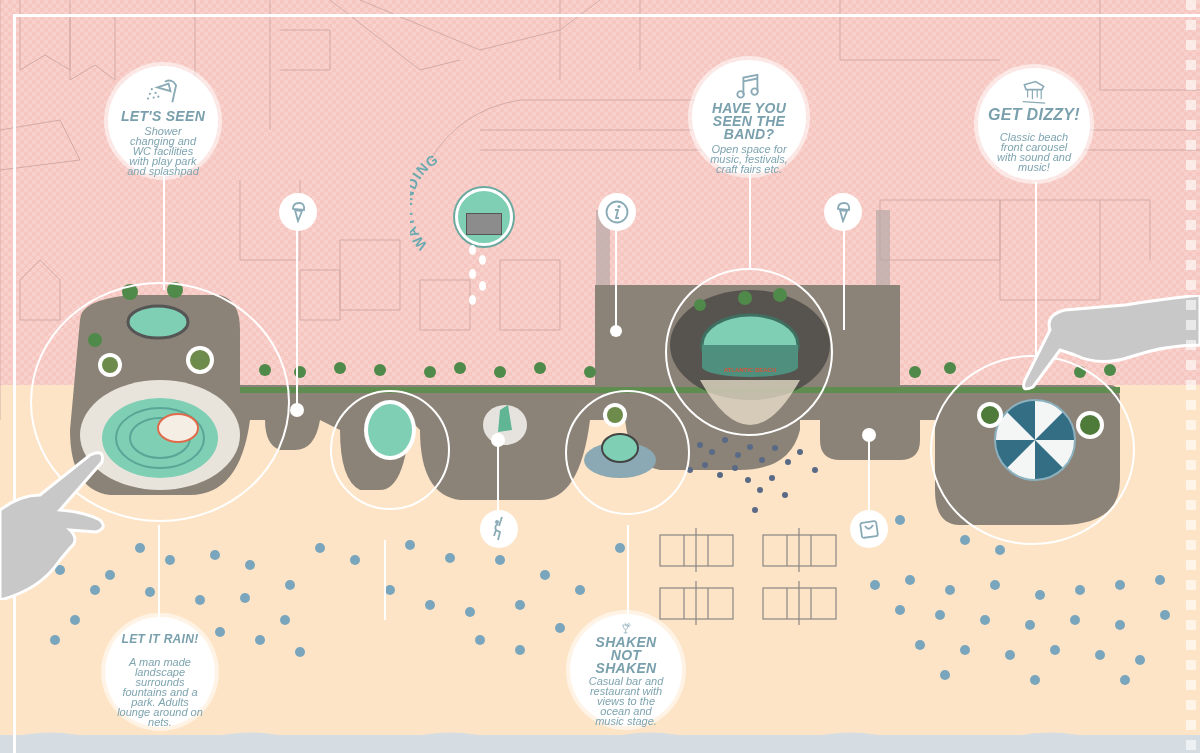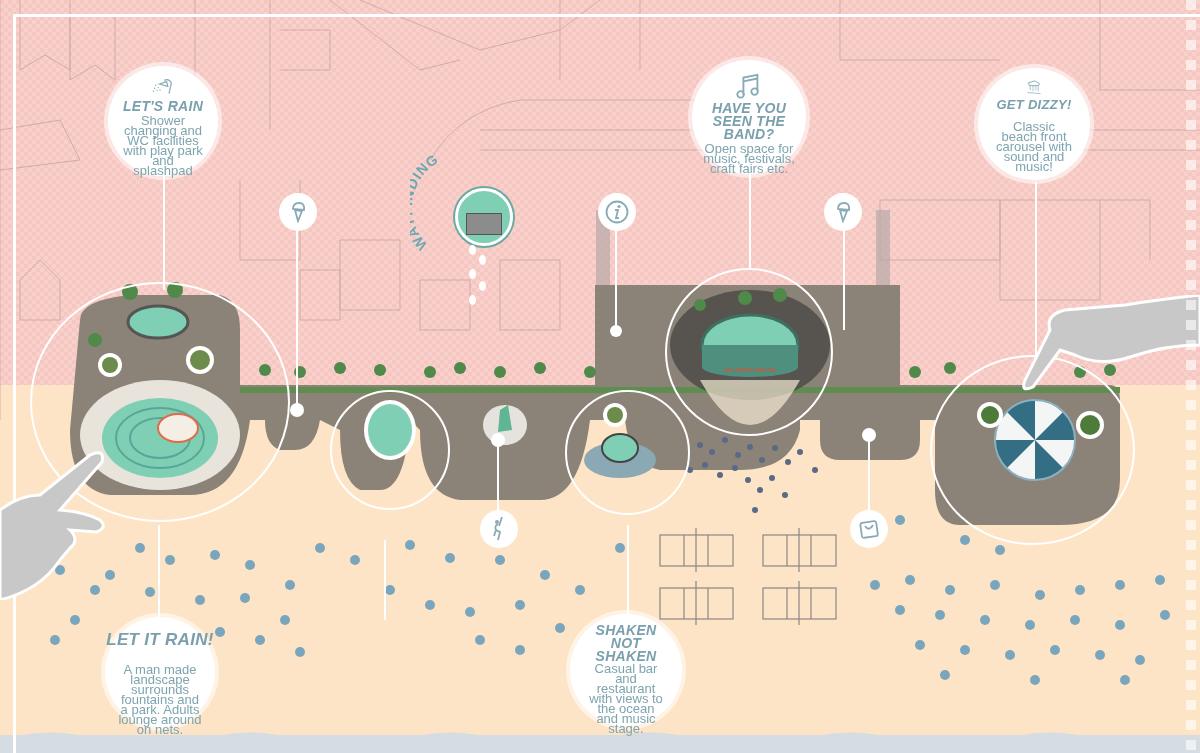--- a/index.html
+++ b/index.html
@@ -10,21 +10,21 @@
     background-image:linear-gradient(45deg,rgba(255,255,255,.18) 25%,transparent 25%,transparent 75%,rgba(255,255,255,.18) 75%),
                      linear-gradient(45deg,rgba(255,255,255,.18) 25%,transparent 25%,transparent 75%,rgba(255,255,255,.18) 75%);
     background-size:8px 8px;background-position:0 0,4px 4px;}
   .beach{position:absolute;left:0;top:385px;width:1200px;height:368px;background:#fde4c6;}
   .sea{position:absolute;left:0;top:735px;width:1200px;height:18px;background:#d5dde2;}
   .frame{position:absolute;left:13px;top:14px;width:1200px;height:760px;border-left:3px solid #fff;border-top:3px solid #fff;box-sizing:border-box;}
   svg.map{position:absolute;left:0;top:0;}
   .callout{position:absolute;border-radius:50%;background:#fff;box-shadow:0 0 0 4px rgba(255,255,255,.55);text-align:center;color:#6f9aa6;display:flex;flex-direction:column;align-items:center;justify-content:flex-start;box-sizing:border-box;}
   .callout .ico{margin-top:12px;height:30px;}
   .callout h3{margin:4px 0 3px;font-size:14px;font-weight:bold;font-style:italic;letter-spacing:.3px;color:#7aa0ad;line-height:13px;}
-  .callout p{margin:0 14px;font-size:13px;line-height:10px;color:#7ea4b0;}
+  .callout p{margin:0 14px;font-size:11px;font-style:italic;line-height:10px;color:#7ea4b0;}
   .pin{position:absolute;width:38px;height:38px;border-radius:50%;background:#fff;display:flex;align-items:center;justify-content:center;}
   .line{position:absolute;width:2px;background:#fff;}
   .ring{position:absolute;border:2px solid #fff;border-radius:50%;box-sizing:border-box;}
   .wf-text{position:absolute;left:410px;top:150px;width:110px;height:110px;}
   .hand{position:absolute;}
 </style>
 </head>
 <body>
 
 <div class="stage">
@@ -287,21 +287,21 @@
         <path d="M14 10 L26 6 L28 14 Z" fill="none" stroke="#8aaab6" stroke-width="2"></path>
         <g fill="#8aaab6">
           <circle cx="8" cy="12" r="1.2"></circle>
           <circle cx="12" cy="16" r="1.2"></circle>
           <circle cx="6" cy="17" r="1.2"></circle>
           <circle cx="10" cy="21" r="1.2"></circle>
           <circle cx="15" cy="20" r="1.2"></circle>
           <circle cx="4" cy="22" r="1.2"></circle>
         </g>
       </svg>
-    <h3>LET'S RAIN</h3>
+    <h3>LET'S SEEN</h3>
     <p>Shower changing and WC facilities with play park and splashpad</p>
   </div>
 
   <div class="callout" style="left:692px;top:60px;width:114px;height:114px;">
     <svg class="ico" width="30" height="30" viewBox="0 0 30 30">
         <path d="M9 24 V6 L24 3 V20" fill="none" stroke="#8aaab6" stroke-width="2"></path>
         <circle cx="6" cy="24" r="3.5" fill="none" stroke="#8aaab6" stroke-width="2"></circle>
         <circle cx="21" cy="21" r="3.5" fill="none" stroke="#8aaab6" stroke-width="2"></circle>
         <path d="M9 10 L24 7" stroke="#8aaab6" stroke-width="2"></path>
       </svg>
@@ -313,37 +313,37 @@
     <svg class="ico" width="36" height="30" viewBox="0 0 36 30">
         <path d="M6 6 L20 2 L30 8 L28 12 L8 12 Z" fill="none" stroke="#8aaab6" stroke-width="2"></path>
         <g stroke="#8aaab6" stroke-width="1.5">
           <line x1="10" y1="12" x2="10" y2="22"></line>
           <line x1="16" y1="12" x2="16" y2="24"></line>
           <line x1="22" y1="12" x2="22" y2="22"></line>
           <line x1="27" y1="12" x2="27" y2="24"></line>
           <line x1="4" y1="27" x2="32" y2="29"></line>
         </g>
       </svg>
-    <h3 style="font-size:13px;">GET DIZZY!</h3>
+    <h3 style="font-size:16px;">GET DIZZY!</h3>
     <p style="margin:8px 18px;">Classic beach front carousel with sound and music!</p>
   </div>
 
   <div class="callout" style="left:105px;top:617px;width:110px;height:110px;">
     <svg class="ico" width="36" height="28" viewBox="0 0 36 28">
         <path d="M18 26 V6 M18 8 Q10 2 6 10 M18 8 Q26 2 30 10 M18 10 Q14 6 10 12 M18 10 Q22 6 26 12" fill="none" stroke="#8aaab6" stroke-width="2"></path>
         <g fill="#8aaab6">
           <circle cx="6" cy="14" r="1.2"></circle>
           <circle cx="6" cy="18" r="1.2"></circle>
           <circle cx="30" cy="14" r="1.2"></circle>
           <circle cx="30" cy="18" r="1.2"></circle>
           <circle cx="28" cy="22" r="1.2"></circle>
         </g>
       </svg>
-    <h3 style="font-size:17px;text-align:right;">LET IT RAIN!</h3>
-    <p style="margin:16px 12px;">A man made landscape surrounds fountains and a park. Adults lounge around on nets.</p>
+    <h3 style="font-size:12px;text-align:right;">LET IT RAIN!</h3>
+    <p style="margin:8px 12px;">A man made landscape surrounds fountains and a park. Adults lounge around on nets.</p>
   </div>
 
 
   <div class="callout" style="left:570px;top:614px;width:112px;height:112px;">
     <svg class="ico" width="30" height="32" viewBox="0 0 30 32" style="margin-top:8px;">
         <path d="M6 8 H22 L18 18 Q14 22 10 18 Z" fill="none" stroke="#8aaab6" stroke-width="2"></path>
         <line x1="14" y1="21" x2="14" y2="29" stroke="#8aaab6" stroke-width="2"></line>
         <line x1="9" y1="29" x2="19" y2="29" stroke="#8aaab6" stroke-width="2"></line>
         <circle cx="22" cy="8" r="4" fill="none" stroke="#8aaab6" stroke-width="1.5"></circle>
         <line x1="12" y1="2" x2="16" y2="12" stroke="#8aaab6" stroke-width="1.5"></line>

